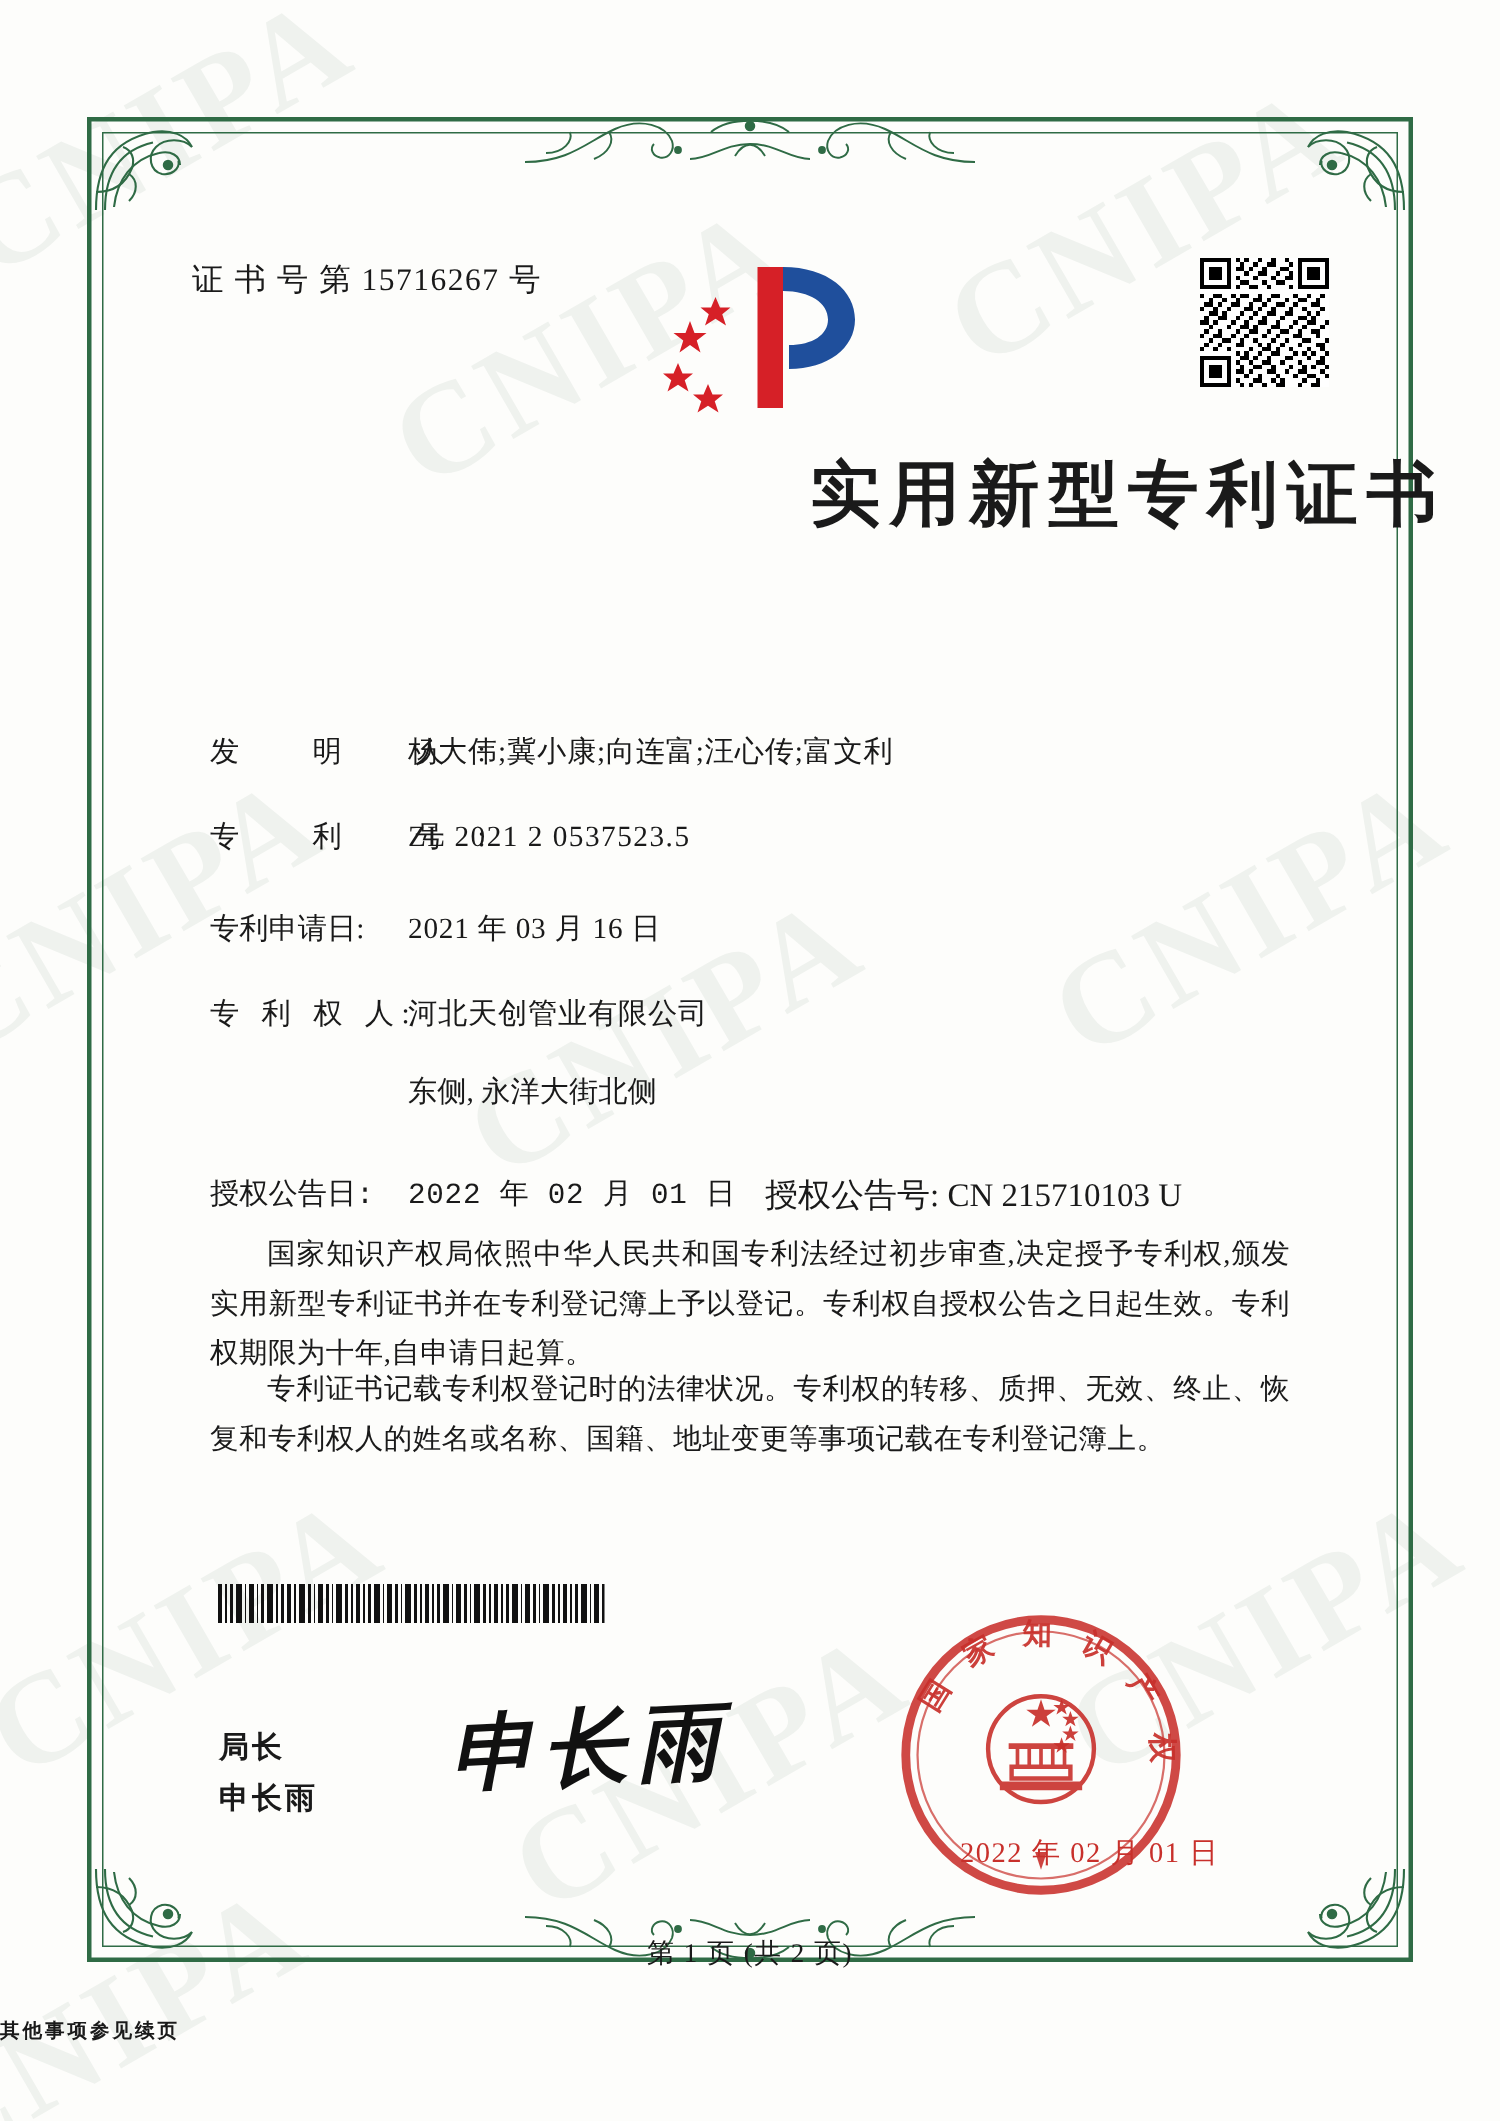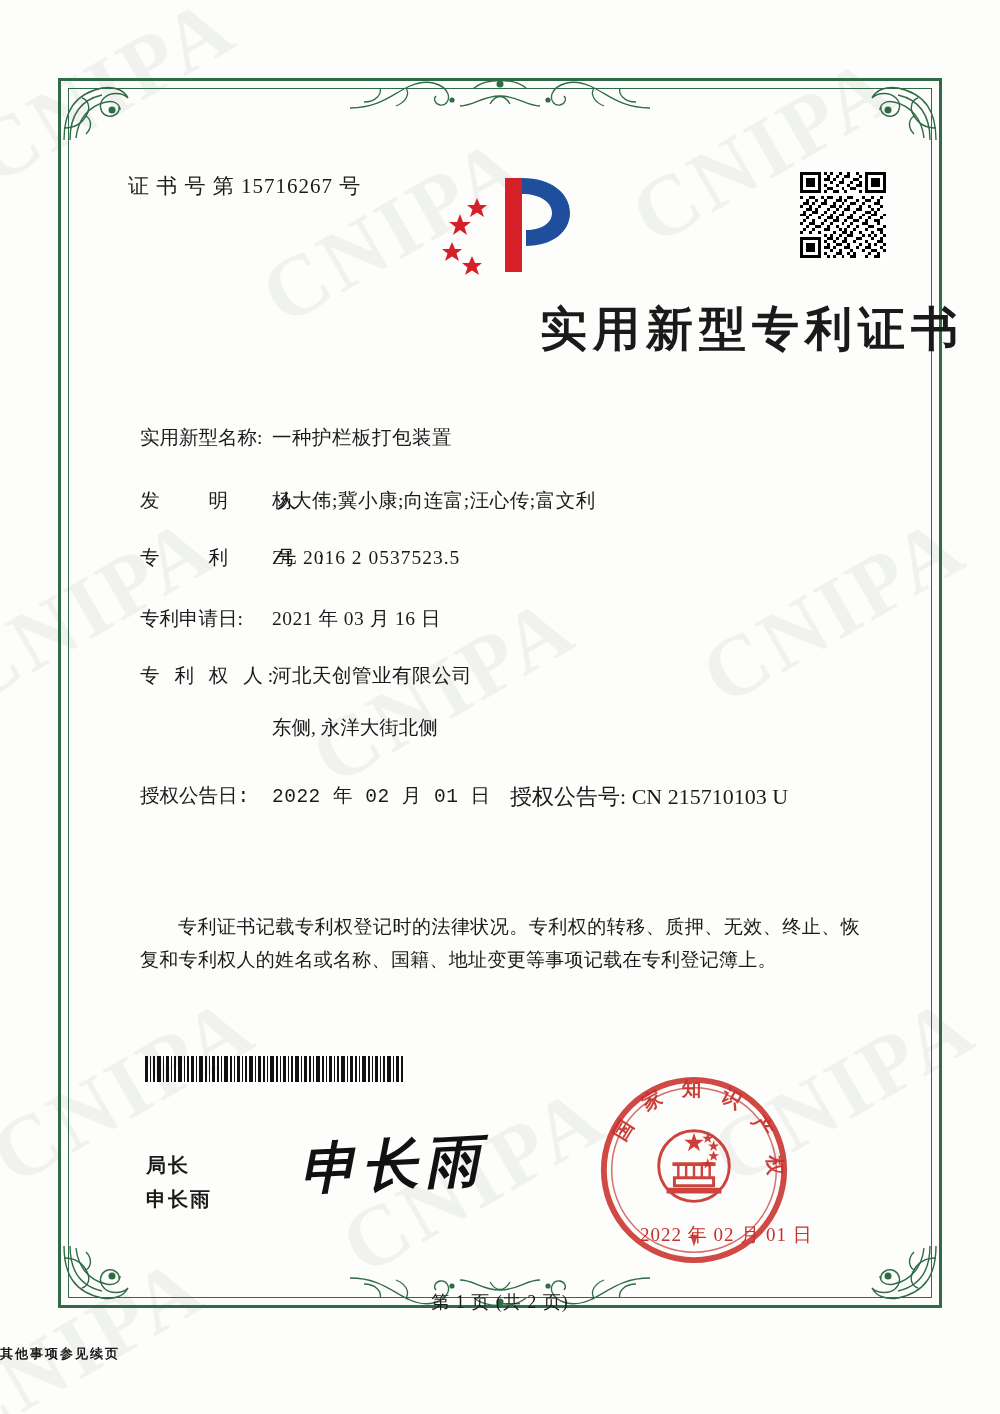--- a/index.html
+++ b/index.html
@@ -554,49 +554,47 @@
         <rect x="11" y="28" width="1" height="1"></rect>
         <rect x="14" y="28" width="1" height="1"></rect>
         <rect x="17" y="28" width="2" height="1"></rect>
         <rect x="22" y="28" width="1" height="1"></rect>
         <rect x="25" y="28" width="2" height="1"></rect>
     </g>
   </svg>
 
   <div id="main-title">实用新型专利证书</div>
 
-  <div class="field" id="f-name">
-    <span class="lbl sp1">实用新型名称:</span><span>一种护栏板打包装置</span>
-  </div>
 
   <div class="field" id="f-inv">
     <span class="lbl sp3">发 明 人:</span><span>杨大伟;冀小康;向连富;汪心传;富文利</span>
   </div>
 
   <div class="field" id="f-patno">
-    <span class="lbl sp3">专 利 号:</span><span class="patno-mono">ZL 2016 2 0537523.5</span>
+    <span class="lbl sp3">专 利 号:</span><span class="patno-mono">ZL 2021 2 0537523.5</span>
   </div>
 
   <div class="field" id="f-appdate">
     <span class="lbl sp1">专利申请日:</span><span>2021 年 03 月 16 日</span>
   </div>
 
   <div class="field" id="f-owner">
     <span class="lbl sp4">专 利 权 人:</span><span>河北天创管业有限公司</span>
   </div>
 
   <div id="addr-line2">东侧, 永洋大街北侧</div>
 
   <div class="field" id="f-grantdate">
     <span class="lbl sp1">授权公告日:</span><span>2022 年 02 月 01 日</span>
   </div>
   <div id="f-grantno">
     <span>授权公告号:</span>&nbsp;<span>CN 215710103 U</span>
   </div>
 
+  <div class="para" id="para1">国家知识产权局依照中华人民共和国专利法经过初步审查,决定授予专利权,颁发实用新型专利证书并在专利登记簿上予以登记。专利权自授权公告之日起生效。专利权期限为十年,自申请日起算。</div>
   <div class="para" id="para2">专利证书记载专利权登记时的法律状况。专利权的转移、质押、无效、终止、恢复和专利权人的姓名或名称、国籍、地址变更等事项记载在专利登记簿上。</div>
 
   <svg id="barcode" viewBox="0 0 258 26" shape-rendering="crispEdges">
     <g fill="#111">
       <rect x="0" y="0" width="3" height="26"></rect>
         <rect x="5" y="0" width="1" height="26"></rect>
       <rect x="8" y="0" width="2" height="26"></rect>
         <rect x="12" y="0" width="4" height="26"></rect>
       <rect x="18" y="0" width="1" height="26"></rect>
         <rect x="21" y="0" width="3" height="26"></rect>

